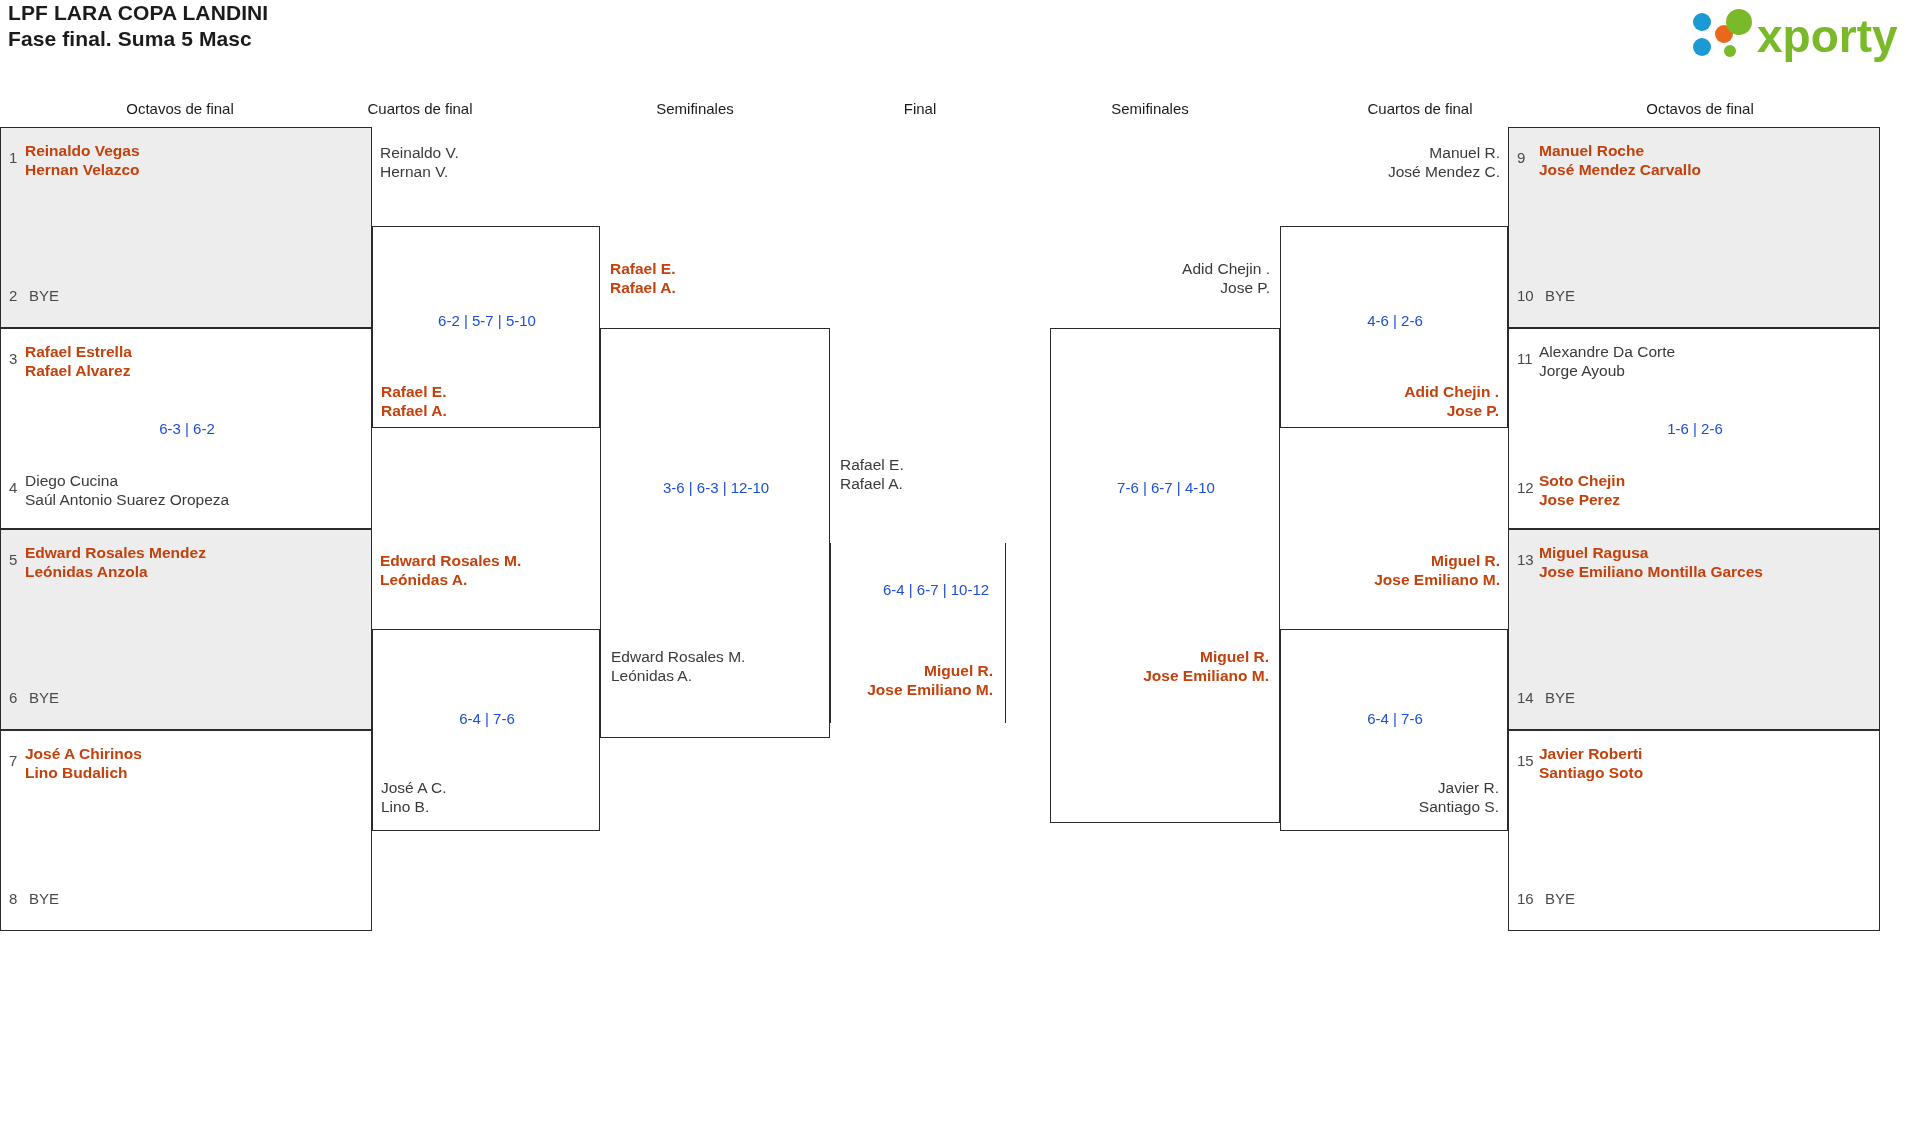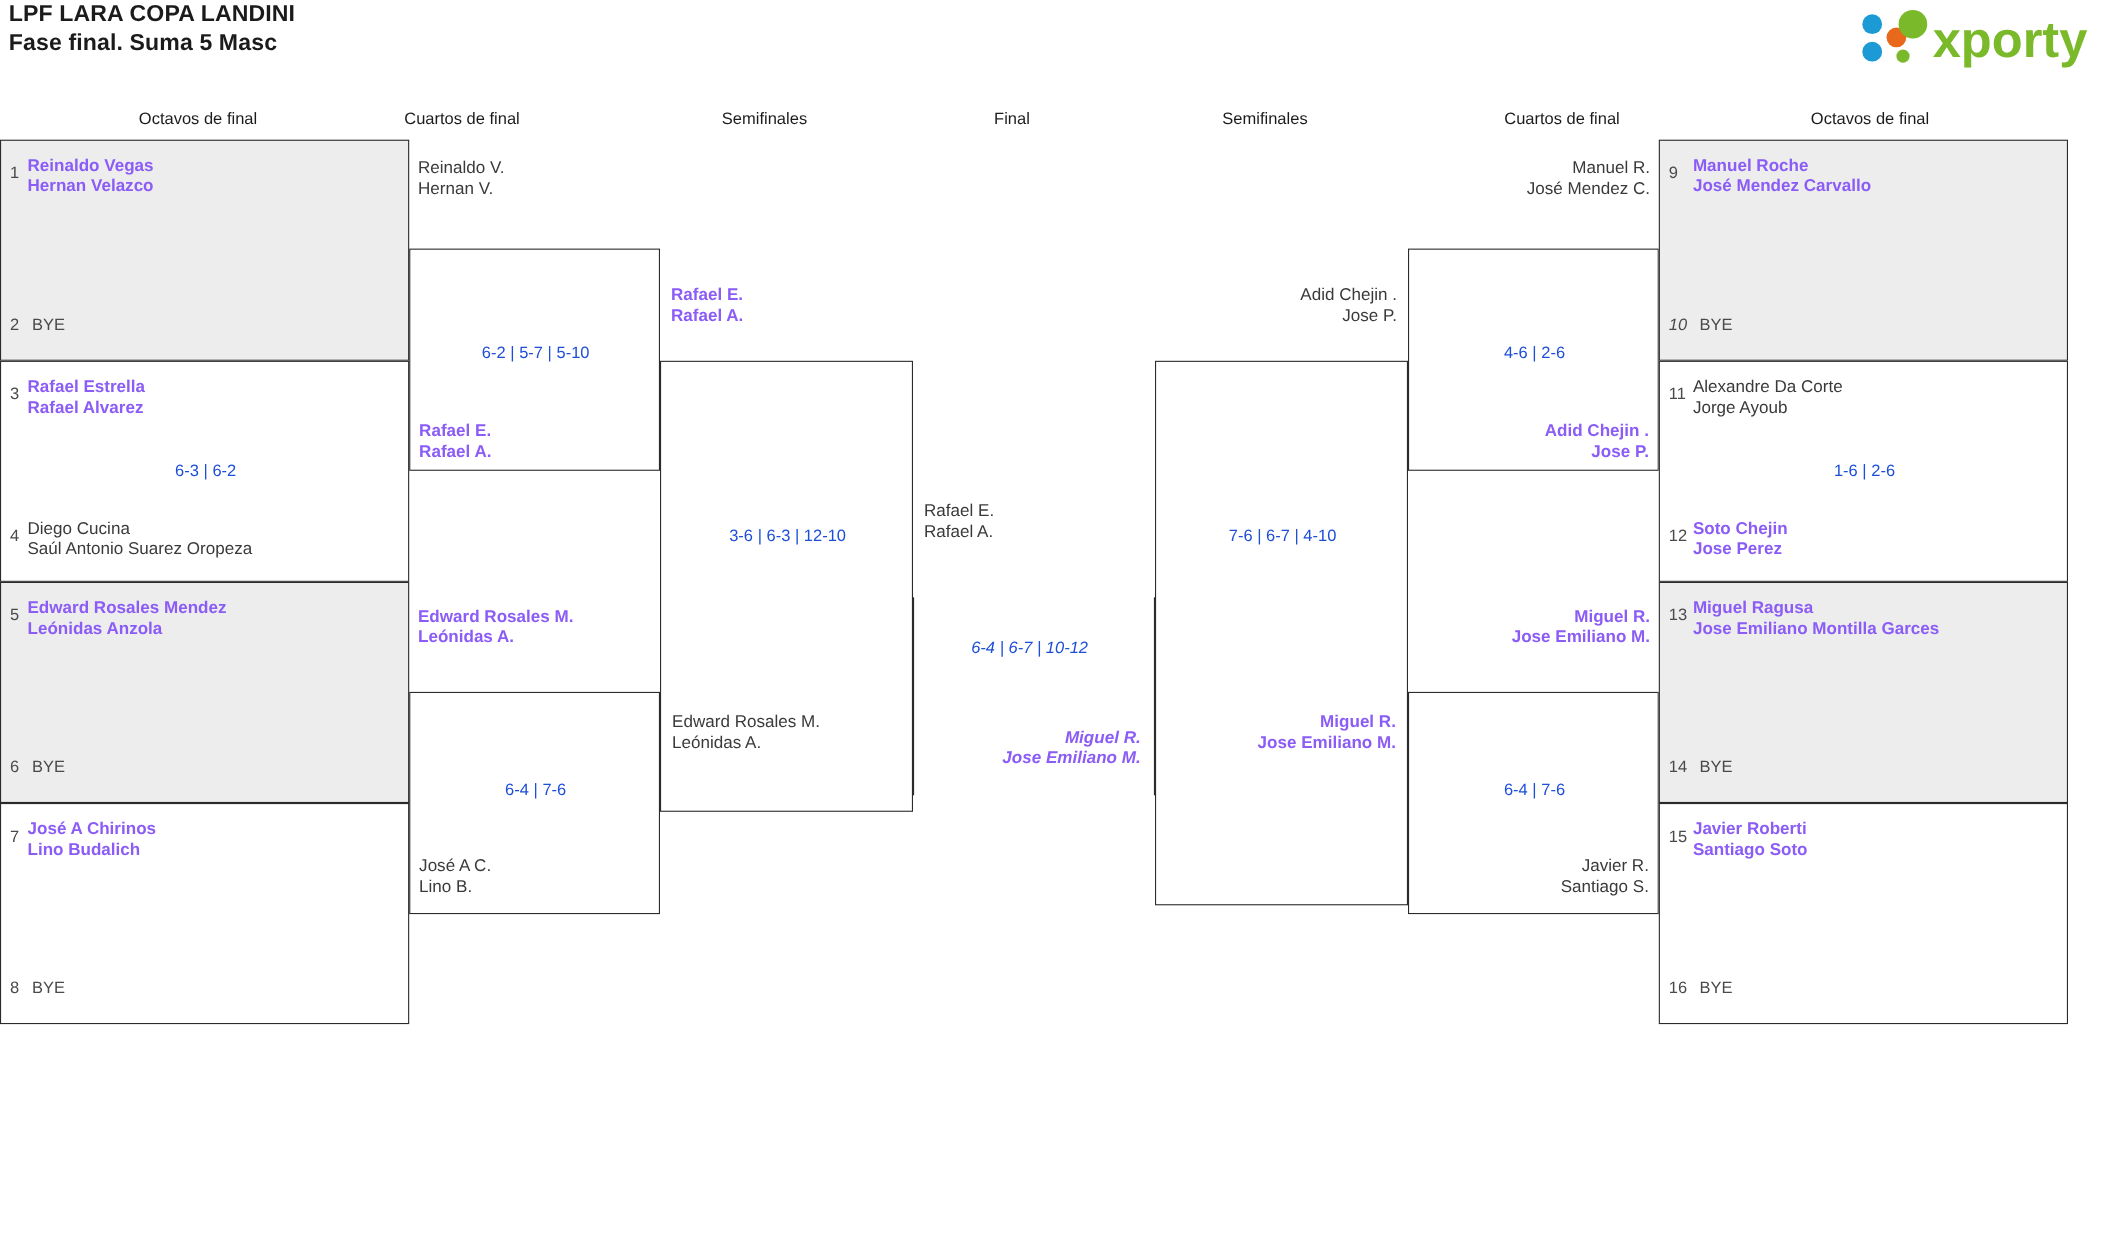--- a/index.html
+++ b/index.html
@@ -31,21 +31,21 @@
   }
   .shaded{background:#ededed;}
   .plain{background:#ffffff;}
   .seed-num{
     position:absolute;font-size:15px;color:#4a4a4a;line-height:17px;
   }
   .names{
     position:absolute;font-size:15.5px;line-height:19px;
   }
   .names .n1,.names .n2{display:block;white-space:nowrap;}
-  .bold .n1,.bold .n2{font-weight:700;color:#8b5cf6;}
+  .bold .n1,.bold .n2{font-weight:700;color:#c2410c;}
   .reg .n1,.reg .n2{font-weight:400;color:#3a3a3a;}
   .bye{
     position:absolute;font-size:15px;color:#4a4a4a;line-height:17px;font-weight:400;
   }
   .score{
     position:absolute;font-size:15px;color:#1d4ed8;line-height:18px;white-space:nowrap;
   }
   .right-align{text-align:right;}
 </style>
 </head>
@@ -162,21 +162,21 @@
     <span class="n2">Leónidas A.</span>
   </span>
 </div>
 
 <div class="abs" style="left:830px;top:455px;width:220px;height:60px;">
   <span class="names reg" style="left:10px;top:0px;">
     <span class="n1">Rafael E.</span>
     <span class="n2">Rafael A.</span>
   </span>
 </div>
-<div class="abs" style="left:830px;top:543px;width:220px;height:180px;border-left:1px solid #2b2b2b;border-right:1px solid #2b2b2b;box-sizing:border-box;font-style:italic;">
+<div class="abs" style="left:830px;top:543px;width:176px;height:180px;border-left:1px solid #2b2b2b;border-right:1px solid #2b2b2b;box-sizing:border-box;">
   <span class="score" style="left:0px;top:38px;width:210px;text-align:center;">6-4 | 6-7 | 10-12</span>
   <span class="names bold right-align" style="right:12px;top:118px;text-align:right;">
     <span class="n1">Miguel R.</span>
     <span class="n2">Jose Emiliano M.</span>
   </span>
 </div>
 
 <div class="abs" style="left:1050px;top:245px;width:230px;height:120px;">
   <span class="names reg right-align" style="right:10px;top:14px;text-align:right;">
     <span class="n1">Adid Chejin .</span>
@@ -218,21 +218,21 @@
     <span class="n2">Santiago S.</span>
   </span>
 </div>
 
 <div class="abs cell shaded" style="left:1508px;top:127px;width:372px;height:201px;">
   <span class="seed-num" style="left:8px;top:21px;">9</span>
   <span class="names bold" style="left:30px;top:13px;">
     <span class="n1">Manuel Roche</span>
     <span class="n2">José Mendez Carvallo</span>
   </span>
-  <span class="seed-num" style="left:8px;top:159px;font-style:italic;">10</span>
+  <span class="seed-num" style="left:8px;top:159px;">10</span>
   <span class="bye" style="left:36px;top:159px;">BYE</span>
 </div>
 
 <div class="abs cell plain" style="left:1508px;top:328px;width:372px;height:201px;">
   <span class="seed-num" style="left:8px;top:21px;">11</span>
   <span class="names reg" style="left:30px;top:13px;">
     <span class="n1">Alexandre Da Corte</span>
     <span class="n2">Jorge Ayoub</span>
   </span>
   <span class="score" style="left:0px;top:91px;width:372px;text-align:center;">1-6 | 2-6</span>

